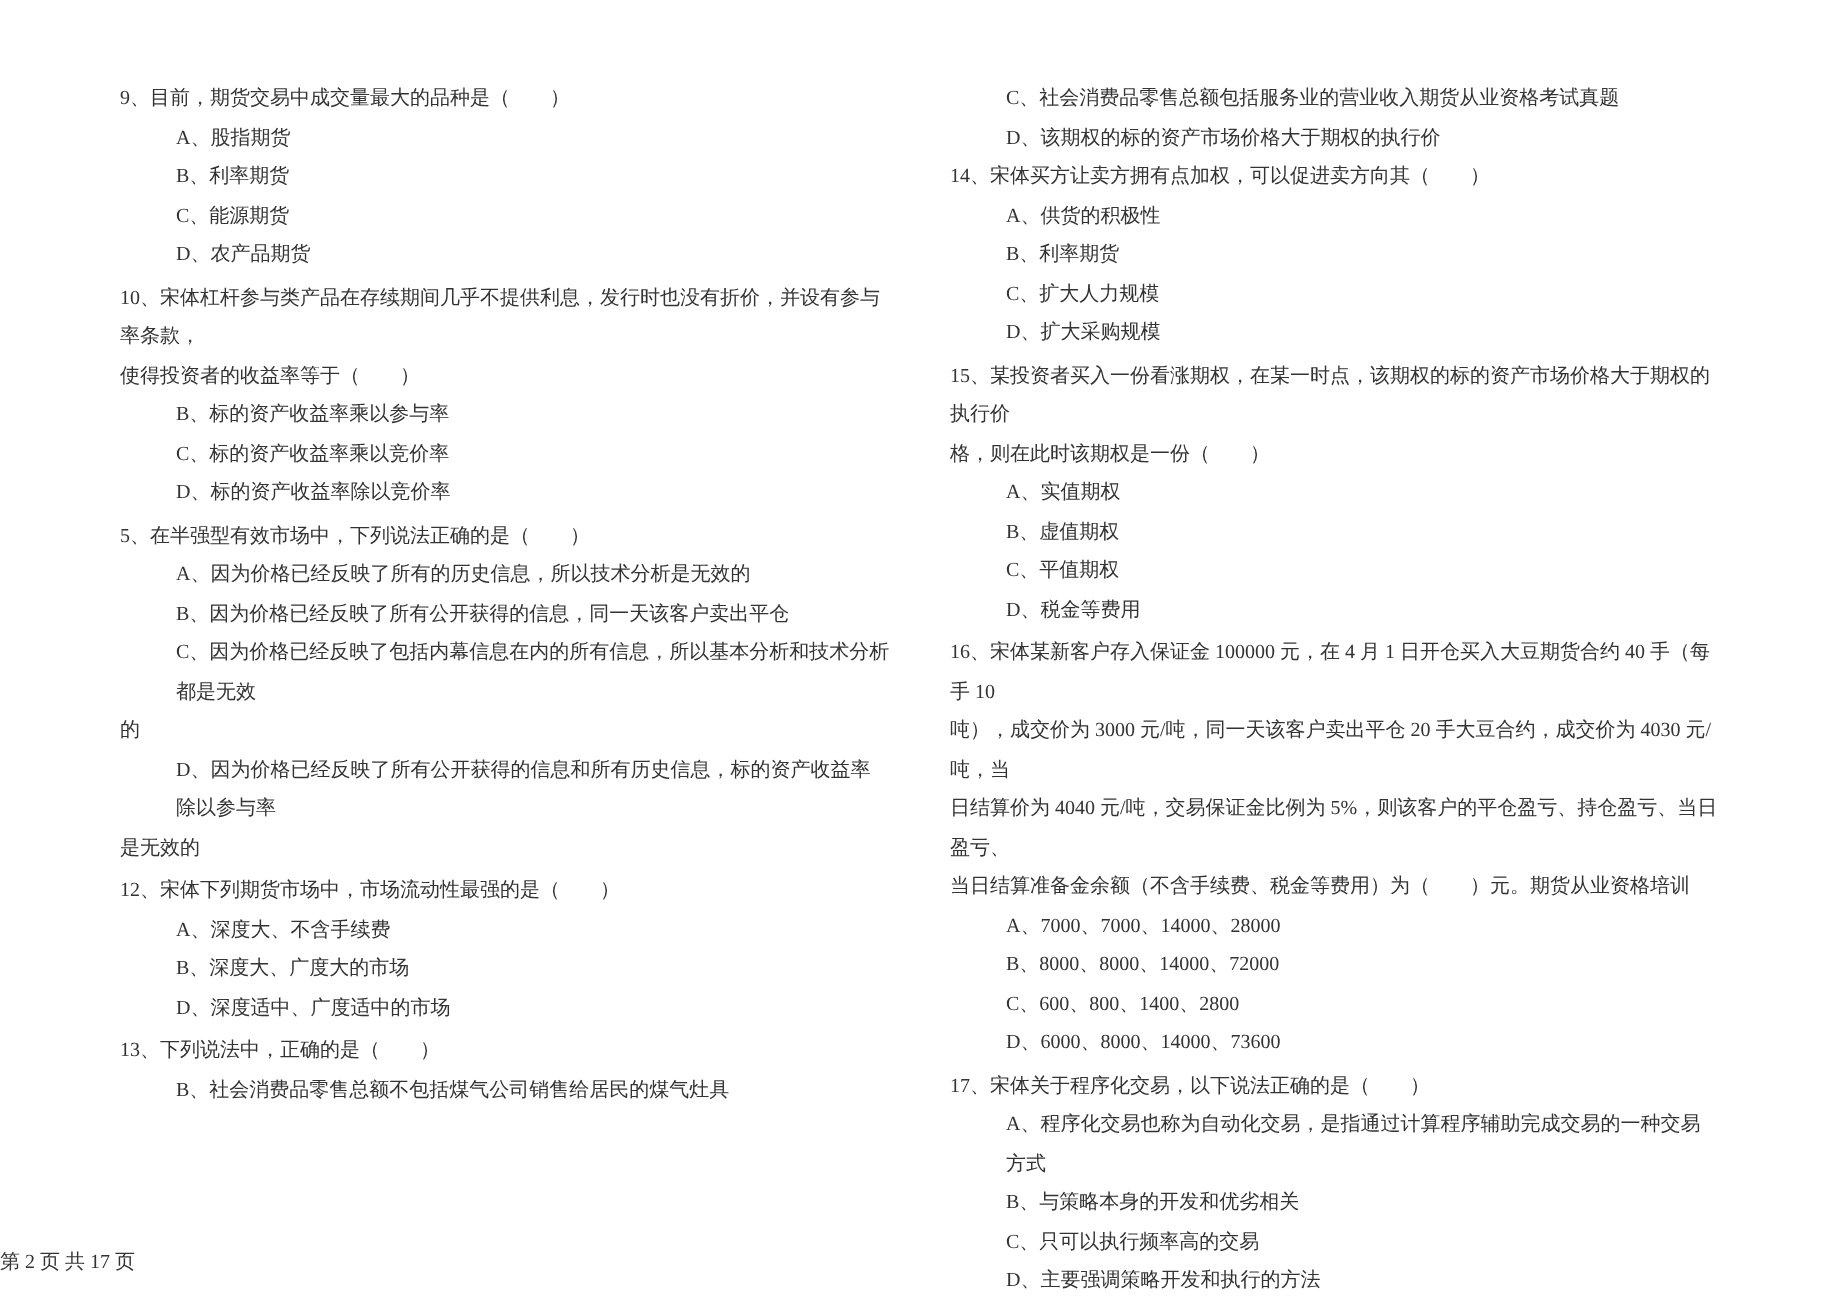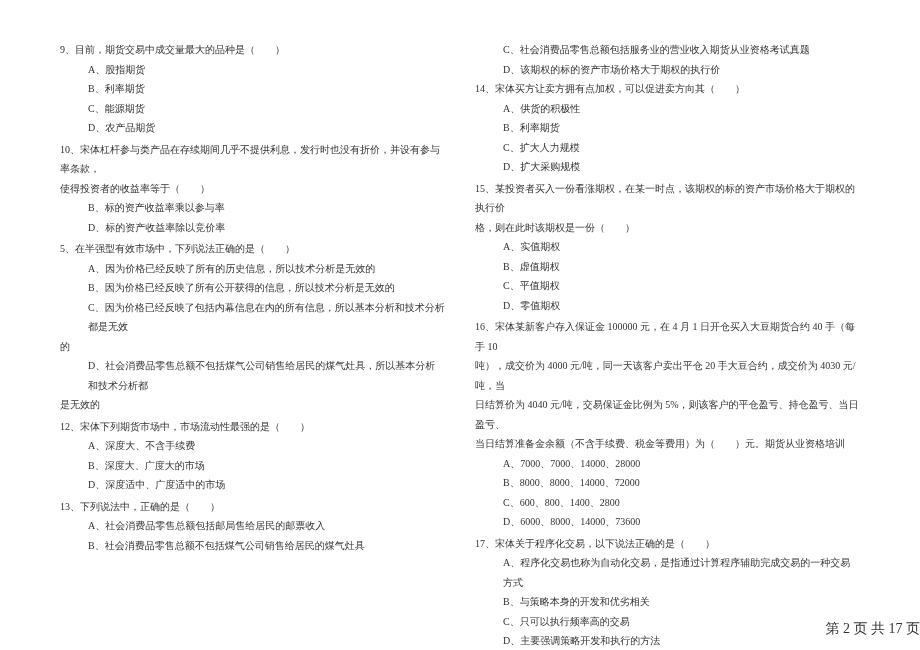--- a/index.html
+++ b/index.html
@@ -33,86 +33,86 @@
       display: block;
     }
     .cont {
       display: block;
     }
     .footer {
       position: absolute;
       bottom: 12px;
       left: 0;
       right: 0;
-      text-align: right;
-      font-size: 14px;
+      text-align: left;
+      font-size: 10px;
       color: #333;
     }
   </style>
 </head>
 <body>
 
 <div class="columns">
   <div class="col">
     <div class="q">
       <span class="q-text">9、目前，期货交易中成交量最大的品种是（　　）</span>
       <span class="opt">A、股指期货</span>
       <span class="opt">B、利率期货</span>
       <span class="opt">C、能源期货</span>
       <span class="opt">D、农产品期货</span>
     </div>
     <div class="q">
       <span class="q-text">10、宋体杠杆参与类产品在存续期间几乎不提供利息，发行时也没有折价，并设有参与率条款，</span>
       <span class="cont">使得投资者的收益率等于（　　）</span>
       <span class="opt">B、标的资产收益率乘以参与率</span>
+      <span class="opt">C、标的资产收益率乘以竞价率</span>
       <span class="opt">D、标的资产收益率除以竞价率</span>
     </div>
     <div class="q">
       <span class="q-text">5、在半强型有效市场中，下列说法正确的是（　　）</span>
       <span class="opt">A、因为价格已经反映了所有的历史信息，所以技术分析是无效的</span>
-      <span class="opt">B、因为价格已经反映了所有公开获得的信息，所以技术分析是无效的</span>
+      <span class="opt">B、因为价格已经反映了所有公开获得的信息，同一天该客户卖出平仓</span>
       <span class="opt">C、因为价格已经反映了包括内幕信息在内的所有信息，所以基本分析和技术分析都是无效</span>
       <span class="cont">的</span>
-      <span class="opt">D、社会消费品零售总额不包括煤气公司销售给居民的煤气灶具，所以基本分析和技术分析都</span>
+      <span class="opt">D、因为价格已经反映了所有公开获得的信息和所有历史信息，标的资产收益率除以参与率</span>
       <span class="cont">是无效的</span>
     </div>
     <div class="q">
       <span class="q-text">12、宋体下列期货市场中，市场流动性最强的是（　　）</span>
       <span class="opt">A、深度大、不含手续费</span>
       <span class="opt">B、深度大、广度大的市场</span>
       <span class="opt">D、深度适中、广度适中的市场</span>
     </div>
     <div class="q">
       <span class="q-text">13、下列说法中，正确的是（　　）</span>
-      <span class="opt">A、社会消费品零售总额包括邮局售给居民的邮票收入</span>
       <span class="opt">B、社会消费品零售总额不包括煤气公司销售给居民的煤气灶具</span>
     </div>
   </div>
 
   <div class="col">
     <span class="opt">C、社会消费品零售总额包括服务业的营业收入期货从业资格考试真题</span>
     <span class="opt">D、该期权的标的资产市场价格大于期权的执行价</span>
     <div class="q">
       <span class="q-text">14、宋体买方让卖方拥有点加权，可以促进卖方向其（　　）</span>
       <span class="opt">A、供货的积极性</span>
       <span class="opt">B、利率期货</span>
       <span class="opt">C、扩大人力规模</span>
       <span class="opt">D、扩大采购规模</span>
     </div>
     <div class="q">
       <span class="q-text">15、某投资者买入一份看涨期权，在某一时点，该期权的标的资产市场价格大于期权的执行价</span>
       <span class="cont">格，则在此时该期权是一份（　　）</span>
       <span class="opt">A、实值期权</span>
       <span class="opt">B、虚值期权</span>
       <span class="opt">C、平值期权</span>
-      <span class="opt">D、零值期权</span>
+      <span class="opt">D、税金等费用</span>
     </div>
     <div class="q">
       <span class="q-text">16、宋体某新客户存入保证金 100000 元，在 4 月 1 日开仓买入大豆期货合约 40 手（每手 10</span>
-      <span class="cont">吨），成交价为 4000 元/吨，同一天该客户卖出平仓 20 手大豆合约，成交价为 4030 元/吨，当</span>
+      <span class="cont">吨），成交价为 3000 元/吨，同一天该客户卖出平仓 20 手大豆合约，成交价为 4030 元/吨，当</span>
       <span class="cont">日结算价为 4040 元/吨，交易保证金比例为 5%，则该客户的平仓盈亏、持仓盈亏、当日盈亏、</span>
       <span class="cont">当日结算准备金余额（不含手续费、税金等费用）为（　　）元。期货从业资格培训</span>
       <span class="opt">A、7000、7000、14000、28000</span>
       <span class="opt">B、8000、8000、14000、72000</span>
       <span class="opt">C、600、800、1400、2800</span>
       <span class="opt">D、6000、8000、14000、73600</span>
     </div>
     <div class="q">
       <span class="q-text">17、宋体关于程序化交易，以下说法正确的是（　　）</span>
       <span class="opt">A、程序化交易也称为自动化交易，是指通过计算程序辅助完成交易的一种交易方式</span>

